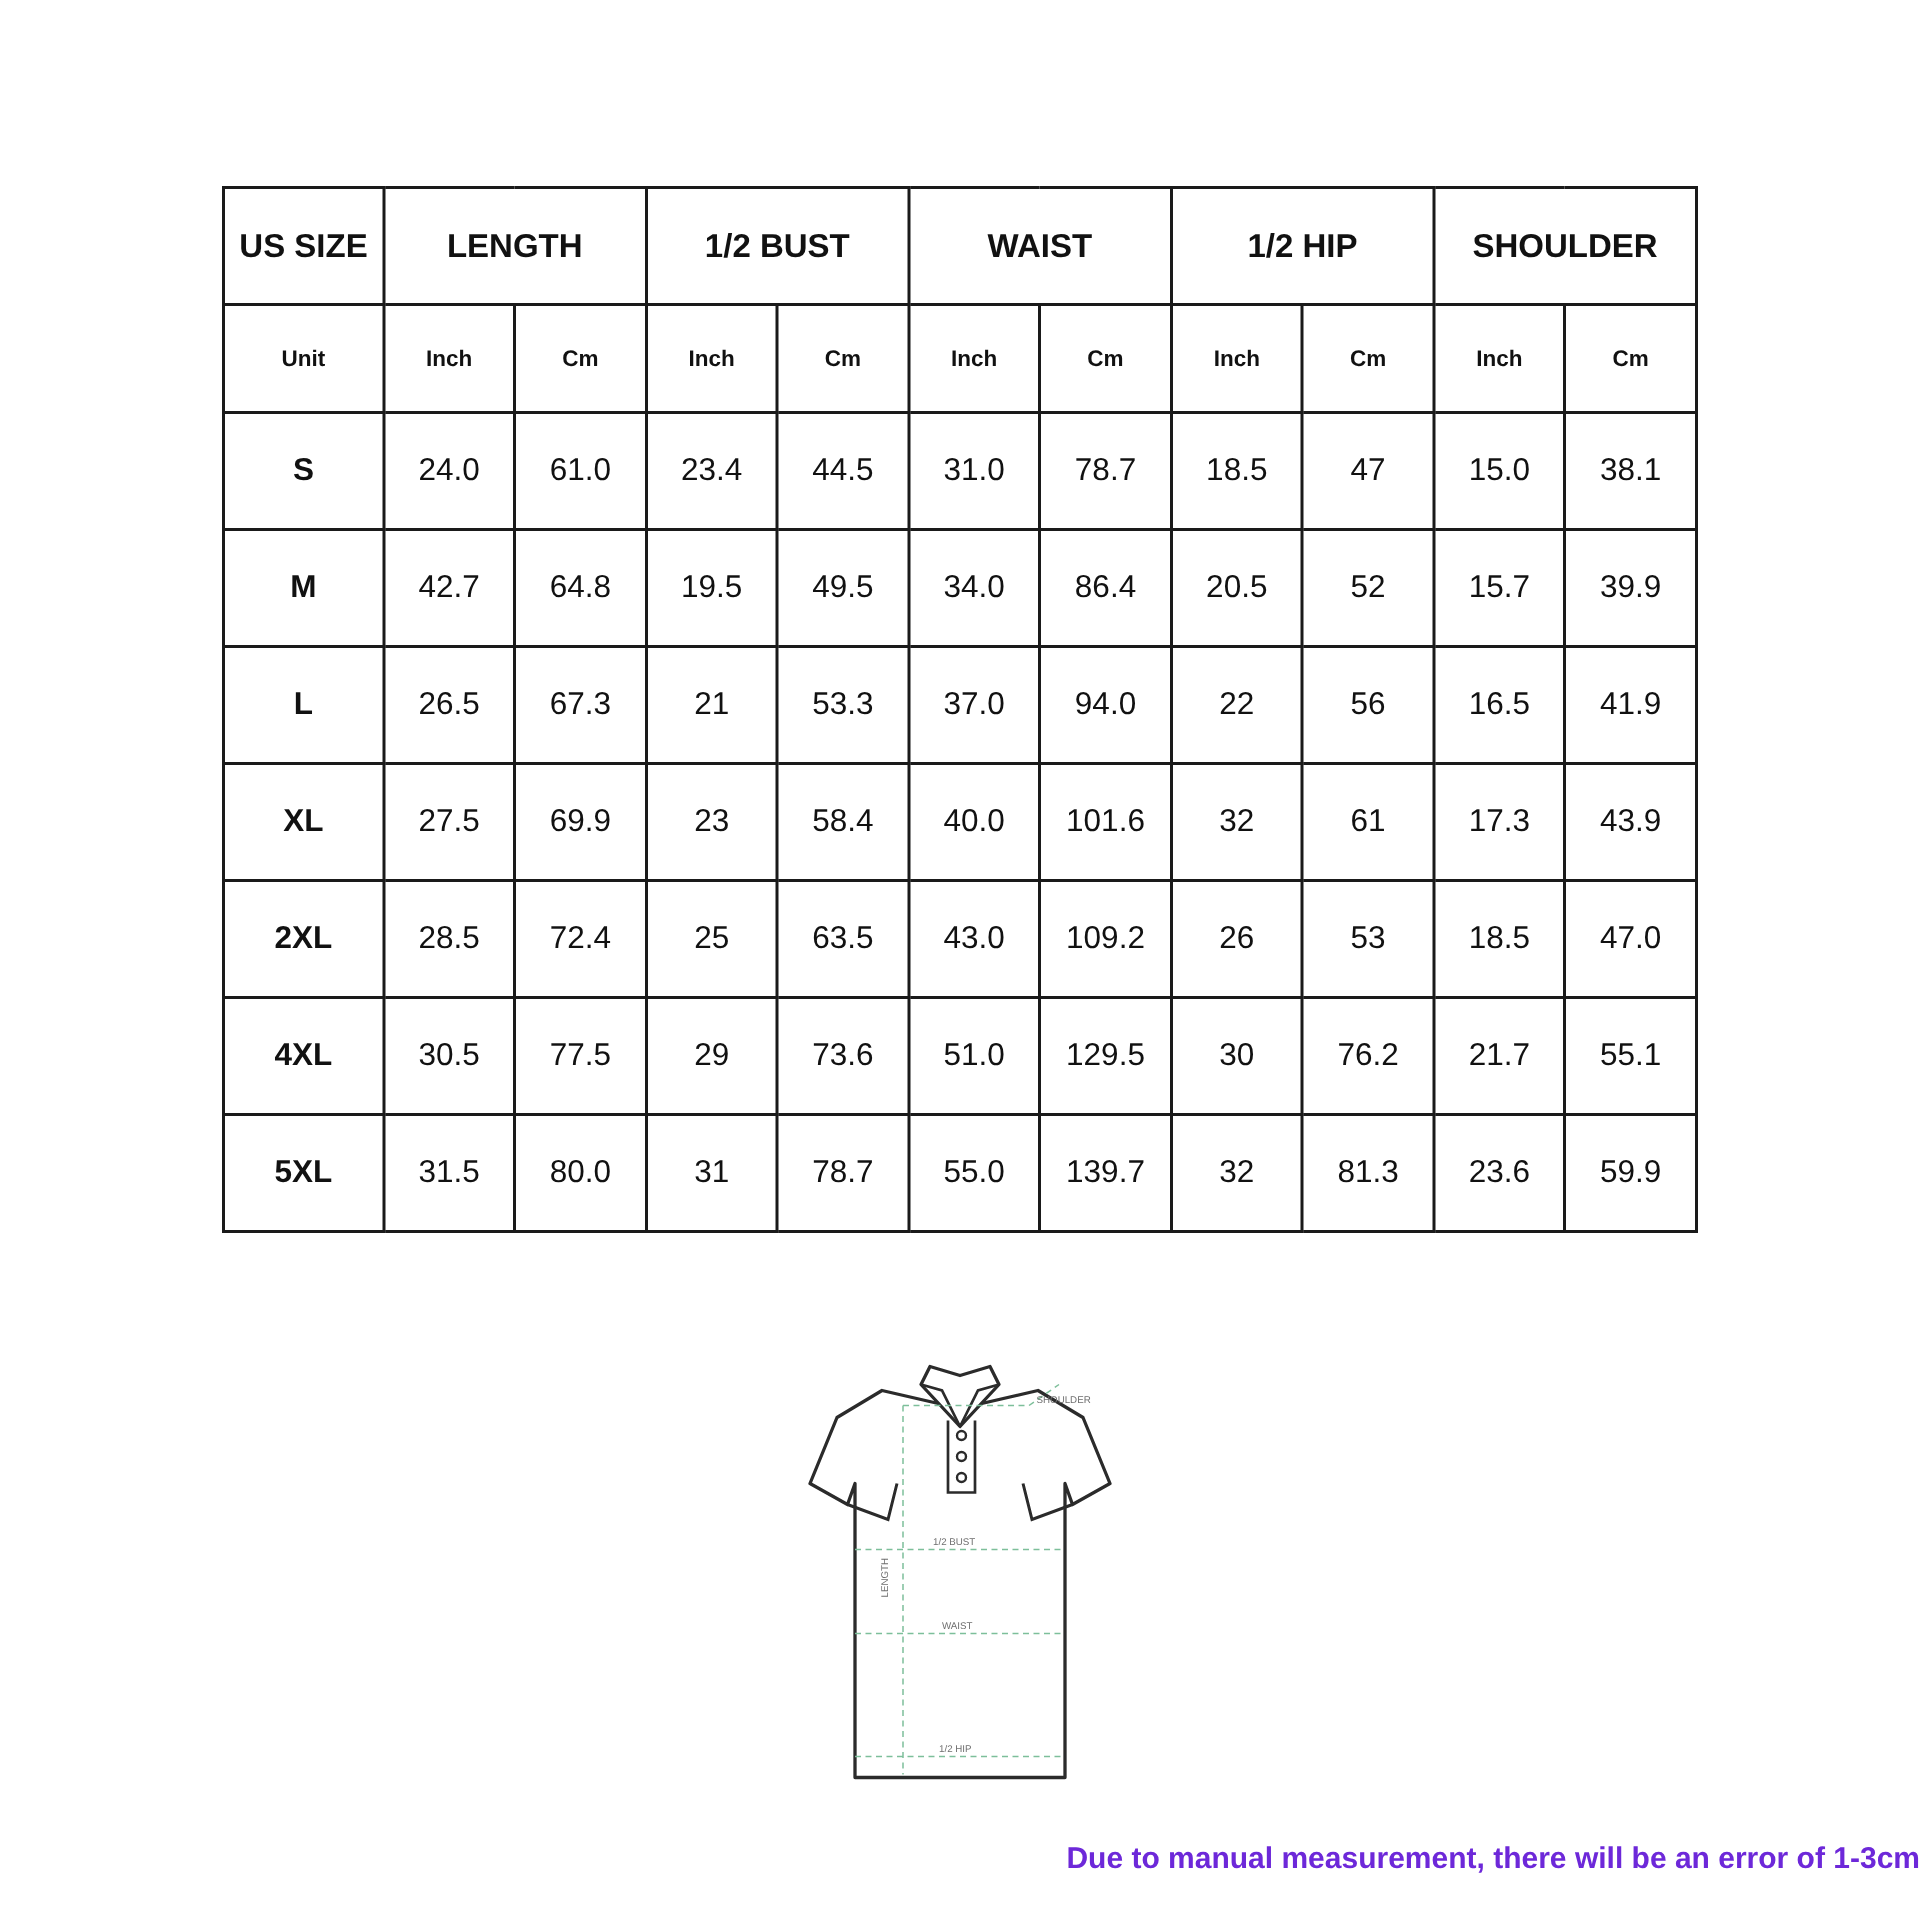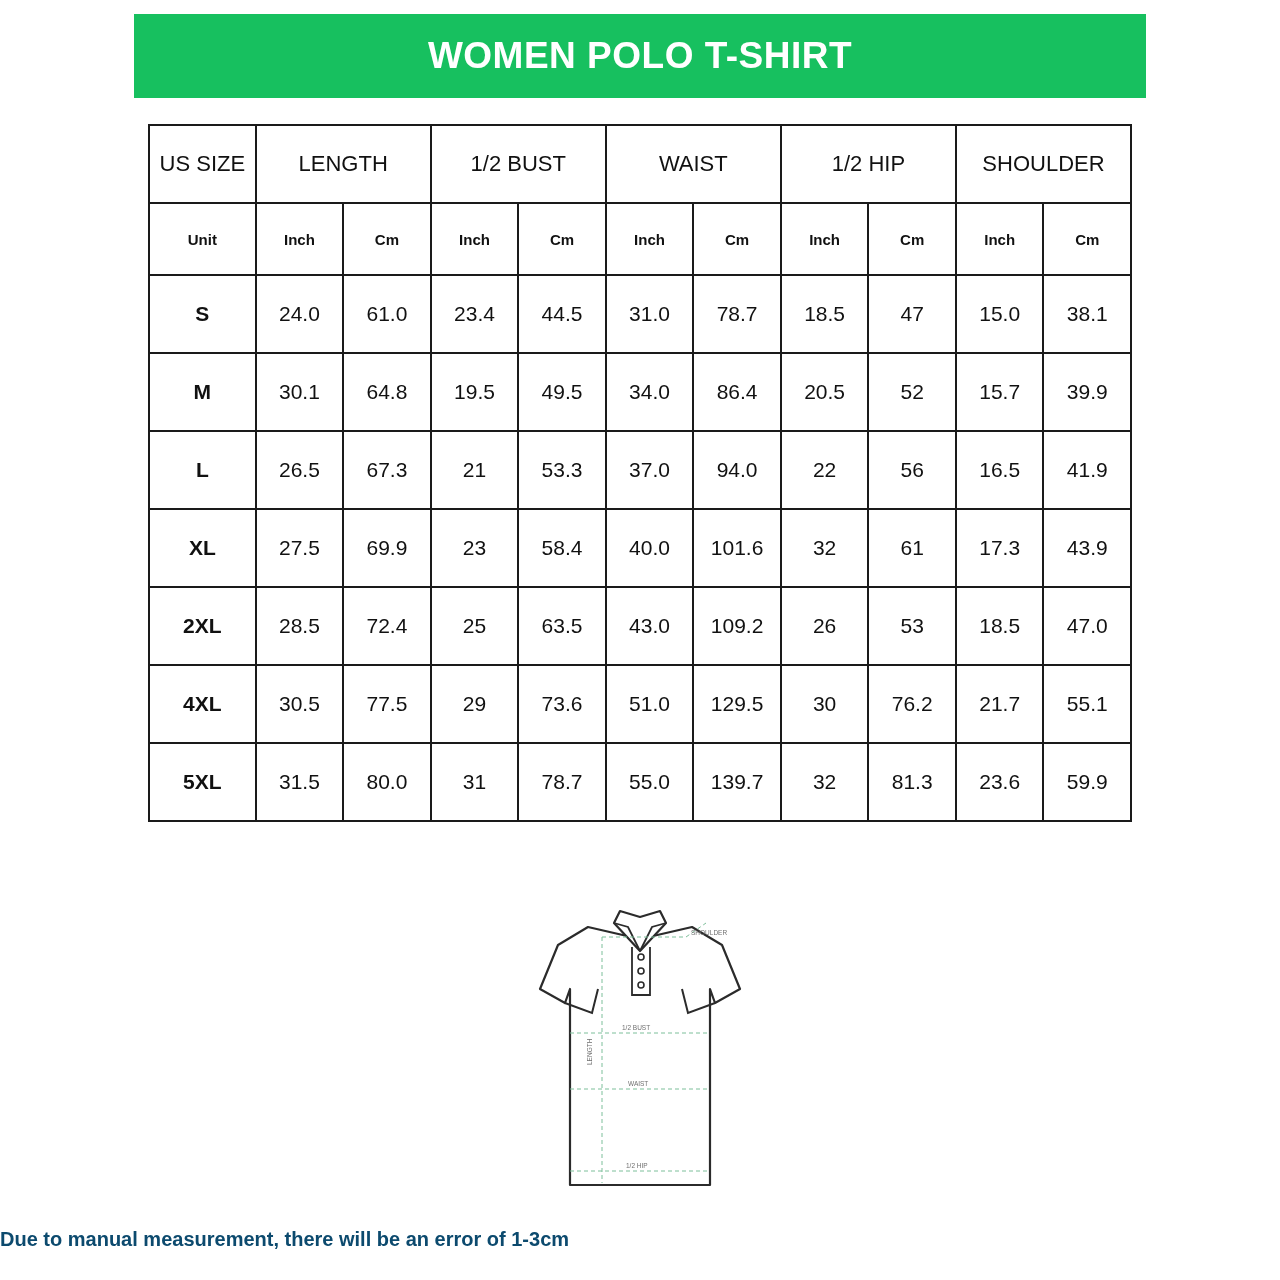--- a/index.html
+++ b/index.html
@@ -50,21 +50,21 @@
     border: 2px solid #1a1a1a;
     text-align: center;
     vertical-align: middle;
     font-size: 20px;
     color: #111111;
     height: 76px;
     padding: 0;
   }
   
   tr.group-head td {
-    font-weight: normal;
+    font-weight: bold;
     font-size: 22px;
     height: 76px;
   }
   tr.unit-row td {
     font-weight: bold;
     font-size: 15px;
     height: 70px;
   }
   tr.data-row td.size-cell {
     font-weight: bold;
@@ -85,38 +85,35 @@
     height: 310px;
     display: flex;
     align-items: center;
     justify-content: center;
   }
   .note {
     position: absolute;
     left: 0;
     top: 1228px;
     width: 1280px;
-    text-align: left;
-    color: #0c4a6e;
+    text-align: right;
+    color: #6d28d9;
     font-size: 20px;
     font-weight: bold;
   }
   svg.shirt-svg text {
     font-family: "Liberation Sans", sans-serif;
     fill: #6f6f6f;
   }
 </style>
 </head>
 <body>
 
 <div class="page">
 
-  <div class="title-bar">
-    <span class="title-text">WOMEN POLO T-SHIRT</span>
-  </div>
 
   <table class="size-table">
     <colgroup>
       <col class="col-size">
         <col class="col-val">
         <col class="col-val">
         <col class="col-val">
         <col class="col-val">
       <col class="col-val">
         <col class="col-val">
@@ -157,21 +154,21 @@
         <td>31.0</td>
         <td>78.7</td>
         <td>18.5</td>
         <td>47</td>
         <td>15.0</td>
         <td>38.1</td>
       </tr>
 
       <tr class="data-row">
         <td class="size-cell">M</td>
-        <td>30.1</td>
+        <td>42.7</td>
         <td>64.8</td>
         <td>19.5</td>
         <td>49.5</td>
         <td>34.0</td>
         <td>86.4</td>
         <td>20.5</td>
         <td>52</td>
         <td>15.7</td>
         <td>39.9</td>
       </tr>

